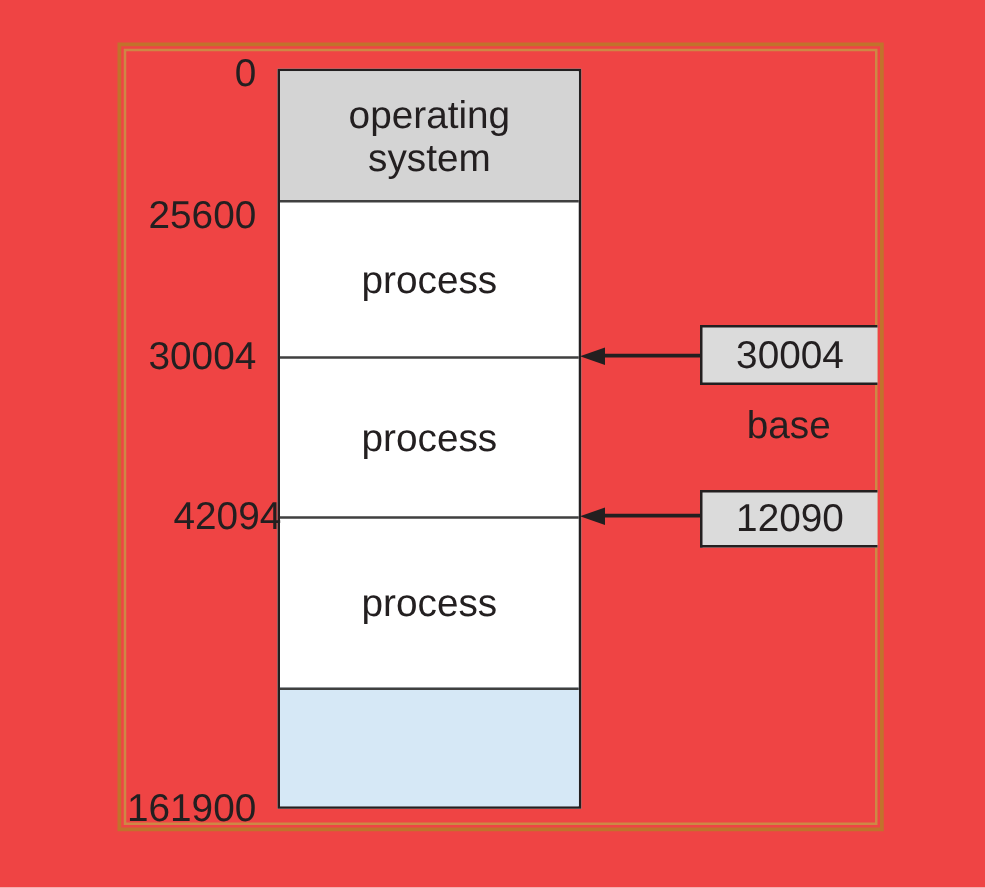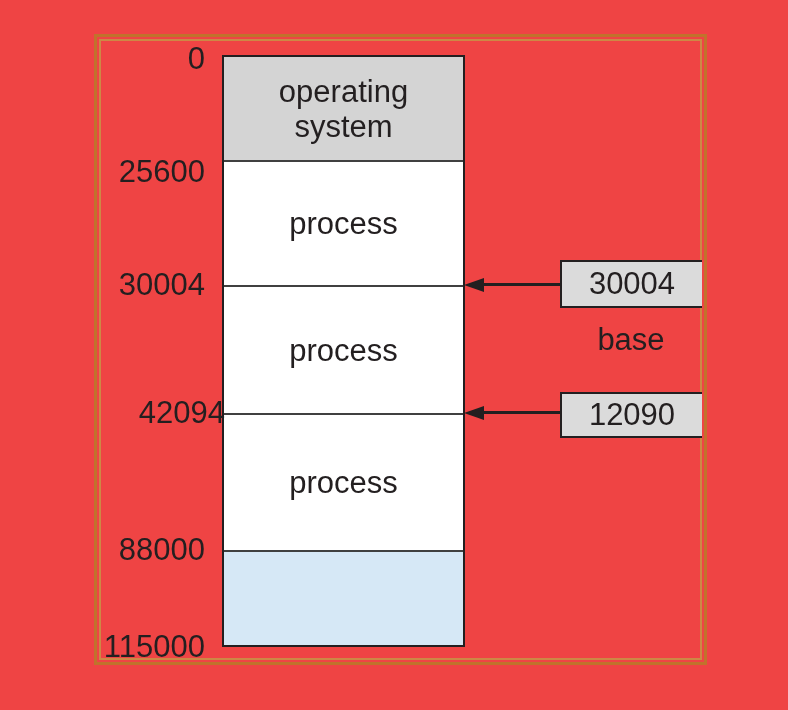--- a/index.html
+++ b/index.html
@@ -139,22 +139,21 @@
     <div class="sec sec-p3">
       <span>process</span>
     </div>
     <div class="sec sec-free"></div>
   </div>
 
   <div class="addr addr-0">0</div>
   <div class="addr addr-1">25600</div>
   <div class="addr addr-2">30004</div>
   <div class="addr addr-3">42094</div>
-  <div class="addr addr-4">88000</div>
-  <div class="addr addr-5">115000</div>
+  <div class="addr addr-5">161900</div>
 
   <div class="arrow-line arrow-line-base"></div>
   <div class="arrow-head arrow-head-base"></div>
   <div class="regbox regbox-base">
     <span>30004</span>
   </div>
   <div class="reg-label reg-label-base">base</div>
 
   <div class="arrow-line arrow-line-limit"></div>
   <div class="arrow-head arrow-head-limit"></div>

